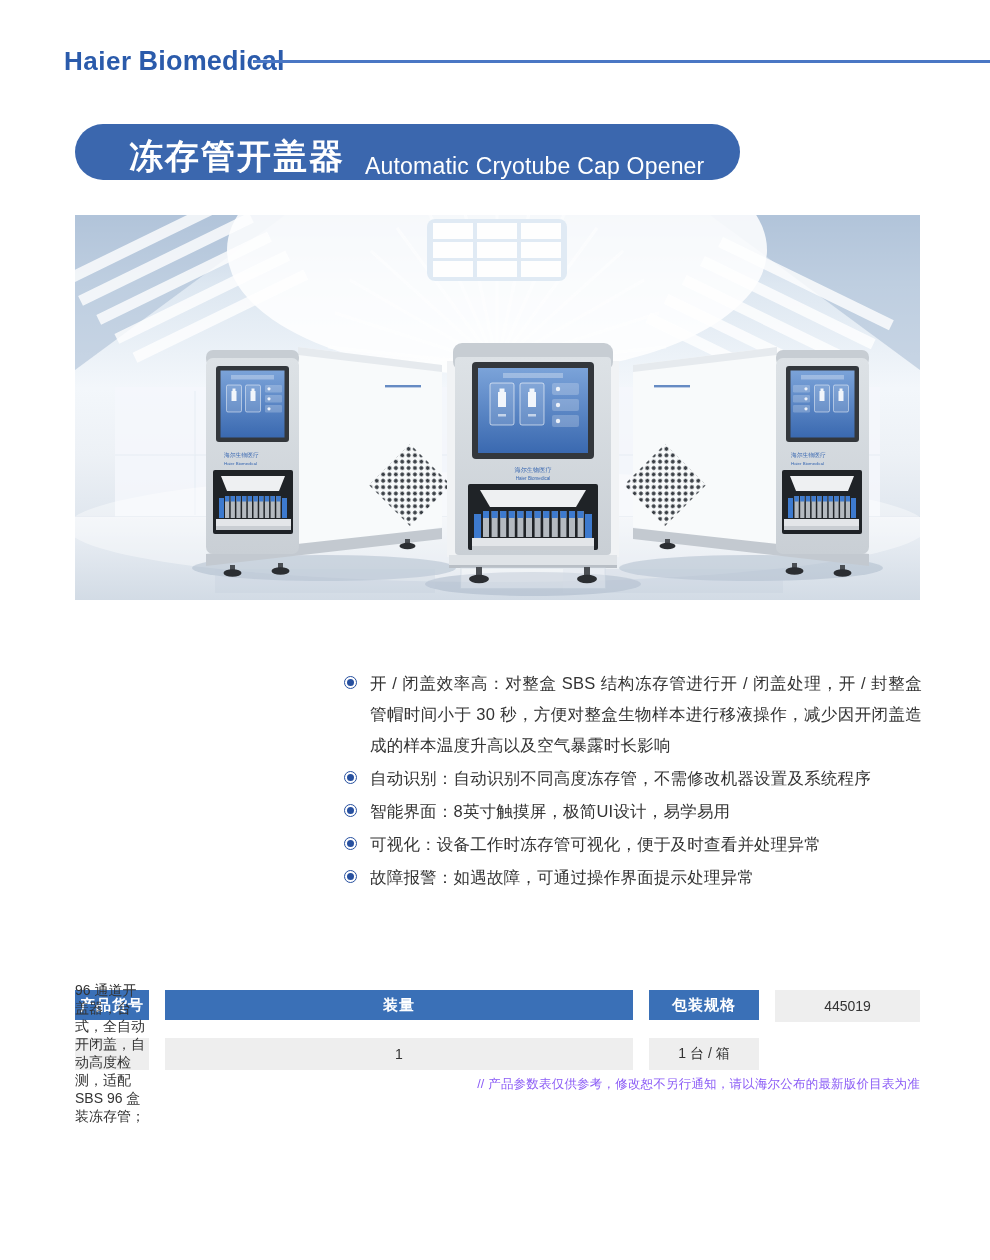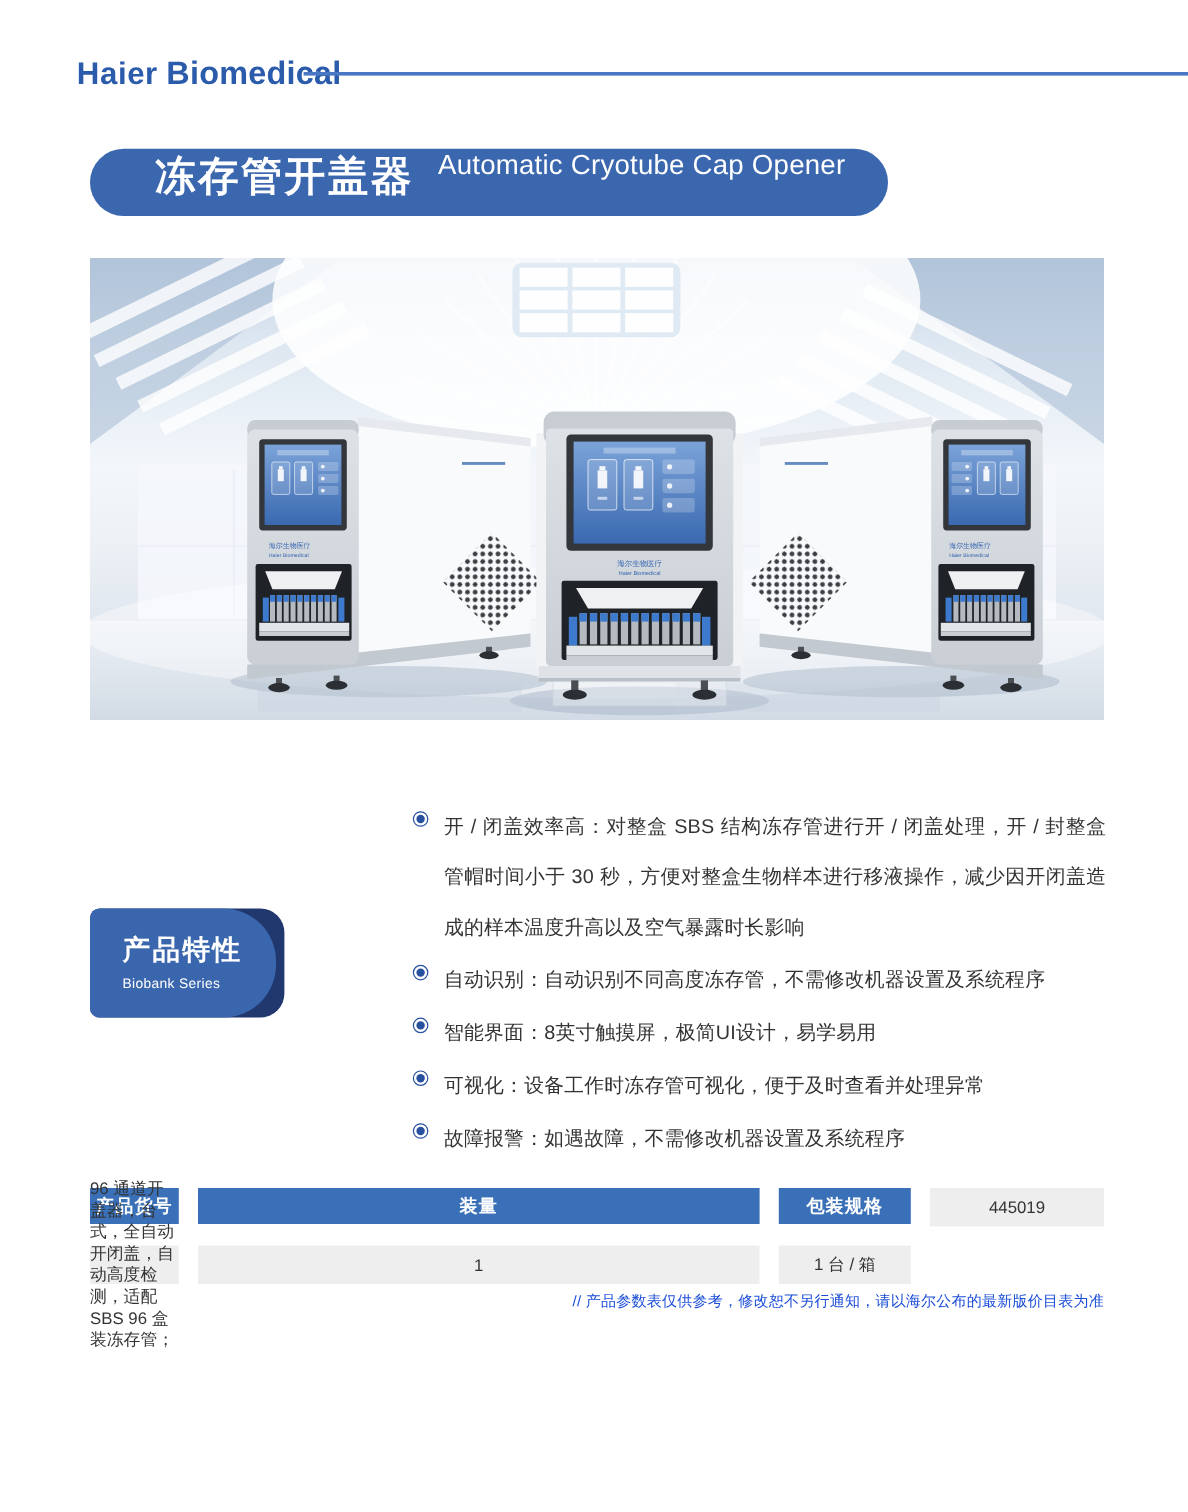--- a/index.html
+++ b/index.html
@@ -8,54 +8,54 @@
   .page { position:relative; width:990px; height:1260px; background:#ffffff; overflow:hidden; }
 
   
   .logo { position:absolute; left:64px; top:46px; color:#2b5bab; white-space:nowrap; }
   .logo .haier { font-size:26px; font-weight:800; letter-spacing:0.5px; }
   .logo .bio { font-size:27px; font-weight:600; margin-left:7px; letter-spacing:0.2px; }
   .header-line { position:absolute; left:253px; right:0; top:60px; height:3px; background:#4a77c4; }
 
   
   .banner { position:absolute; left:75px; top:124px; width:665px; height:56px; background:#3b67ae;
-            border-radius:28px; display:flex; align-items:flex-start; padding-left:54px; }
+            border-radius:28px; display:flex; align-items:flex-end; padding-left:54px; }
   .banner .cn { color:#ffffff; font-size:34px; font-weight:bold; letter-spacing:2px; }
   .banner .en { color:#ffffff; font-size:23px; margin-left:20px; letter-spacing:0.2px; }
 
   
   .hero { position:absolute; left:75px; top:215px; width:845px; height:385px; overflow:hidden; }
 
   
   .feat-box { position:absolute; left:75px; top:757px; width:155px; height:91px; }
   .feat-box .back { position:absolute; top:0; bottom:0; left:0; right:-7px; background:#20386e;
                     border-radius:8px 20px 20px 8px; }
   .feat-box .front { position:absolute; inset:0; background:#3a66ad; border-radius:8px 44px 44px 8px;
                      color:#ffffff; padding:19px 0 0 27px; }
   .feat-box .t { font-size:23px; font-weight:bold; letter-spacing:2px; }
   .feat-box .s { font-size:11.5px; margin-top:7px; letter-spacing:0.3px; }
 
   .feat-list { position:absolute; left:344px; top:668px; width:578px; }
   .feat-item { display:flex; margin-bottom:2px; }
   .bullet { flex:none; width:13px; height:13px; border:1.5px solid #27509f; border-radius:50%;
             display:flex; align-items:center; justify-content:center; margin-top:8px; }
   .bullet::after { content:''; width:7px; height:7px; border-radius:50%; background:#27509f; }
-  .feat-text { margin-left:13px; width:552px; font-size:16.5px; line-height:42px; color:#333333;
+  .feat-text { margin-left:13px; width:552px; font-size:16.5px; line-height:31px; color:#333333;
                text-align:justify; letter-spacing:0.2px; }
 
   
   .tbl { position:absolute; left:75px; top:990px; width:845px; display:grid;
          grid-template-columns:74px 1fr 110px 145px; column-gap:8px; row-gap:7px;gap:16px; }
   .tbl .h { background:#3a70b7; color:#ffffff; height:30px; display:flex; align-items:center;
             justify-content:center; font-size:15px; font-weight:bold; letter-spacing:1px; }
   .tbl .c { background:#eeeeee; color:#333333; height:32px; display:flex; align-items:center;
             justify-content:center; font-size:14px; }
 
   .footnote { position:absolute; left:75px; top:1076px; width:845px; text-align:right;
-              font-size:12.5px; color:#1d4ed8; letter-spacing:0.2px; }
+              font-size:12.5px; color:#8b5cf6; letter-spacing:0.2px; }
 </style>
 </head>
 <body>
 
 <div class="page">
 
   <div class="logo">
     <span class="haier">Haier</span><span class="bio">Biomedical</span>
   </div>
   <div class="header-line"></div>
@@ -290,48 +290,41 @@
         <rect x="374" y="350" width="168" height="3" fill="#b9bfc6"></rect>
         <rect x="386" y="353" width="144" height="20" fill="#ffffff" fill-opacity="0.3" stroke="#cfd9e3" stroke-opacity="0.6"></rect>
         <rect x="401" y="352" width="6" height="9" fill="#4a4e53"></rect>
           <ellipse cx="404" cy="364" rx="10" ry="4.2" fill="#2b2e32"></ellipse>
         <rect x="509" y="352" width="6" height="9" fill="#4a4e53"></rect>
           <ellipse cx="512" cy="364" rx="10" ry="4.2" fill="#2b2e32"></ellipse>
       </g>
     </svg>
   </div>
 
-  <div class="feat-box">
-    <div class="back"></div>
-    <div class="front">
-      <div class="t">产品特性</div>
-      <div class="s">Biobank Series</div>
-    </div>
-  </div>
 
   <div class="feat-list">
     <div class="feat-item">
       <span class="bullet"></span>
       <div class="feat-text">开 / 闭盖效率高：对整盒 SBS 结构冻存管进行开 / 闭盖处理，开 / 封整盒管帽时间小于 30 秒，方便对整盒生物样本进行移液操作，减少因开闭盖造成的样本温度升高以及空气暴露时长影响</div>
     </div>
     <div class="feat-item">
       <span class="bullet"></span>
       <div class="feat-text">自动识别：自动识别不同高度冻存管，不需修改机器设置及系统程序</div>
     </div>
     <div class="feat-item">
       <span class="bullet"></span>
       <div class="feat-text">智能界面：8英寸触摸屏，极简UI设计，易学易用</div>
     </div>
     <div class="feat-item">
       <span class="bullet"></span>
       <div class="feat-text">可视化：设备工作时冻存管可视化，便于及时查看并处理异常</div>
     </div>
     <div class="feat-item">
       <span class="bullet"></span>
-      <div class="feat-text">故障报警：如遇故障，不需修改机器设置及系统程序</div>
+      <div class="feat-text">故障报警：如遇故障，可通过操作界面提示处理异常</div>
     </div>
   </div>
 
   <div class="tbl">
     <div class="h">产品货号</div>
     <div class="h">装量</div>
     <div class="h">包装规格</div>
     <div class="c">445019</div>
     <div class="c">96 通道开盖器，台式，全自动开闭盖，自动高度检测，适配 SBS 96 盒装冻存管；</div>
     <div class="c">1</div>

